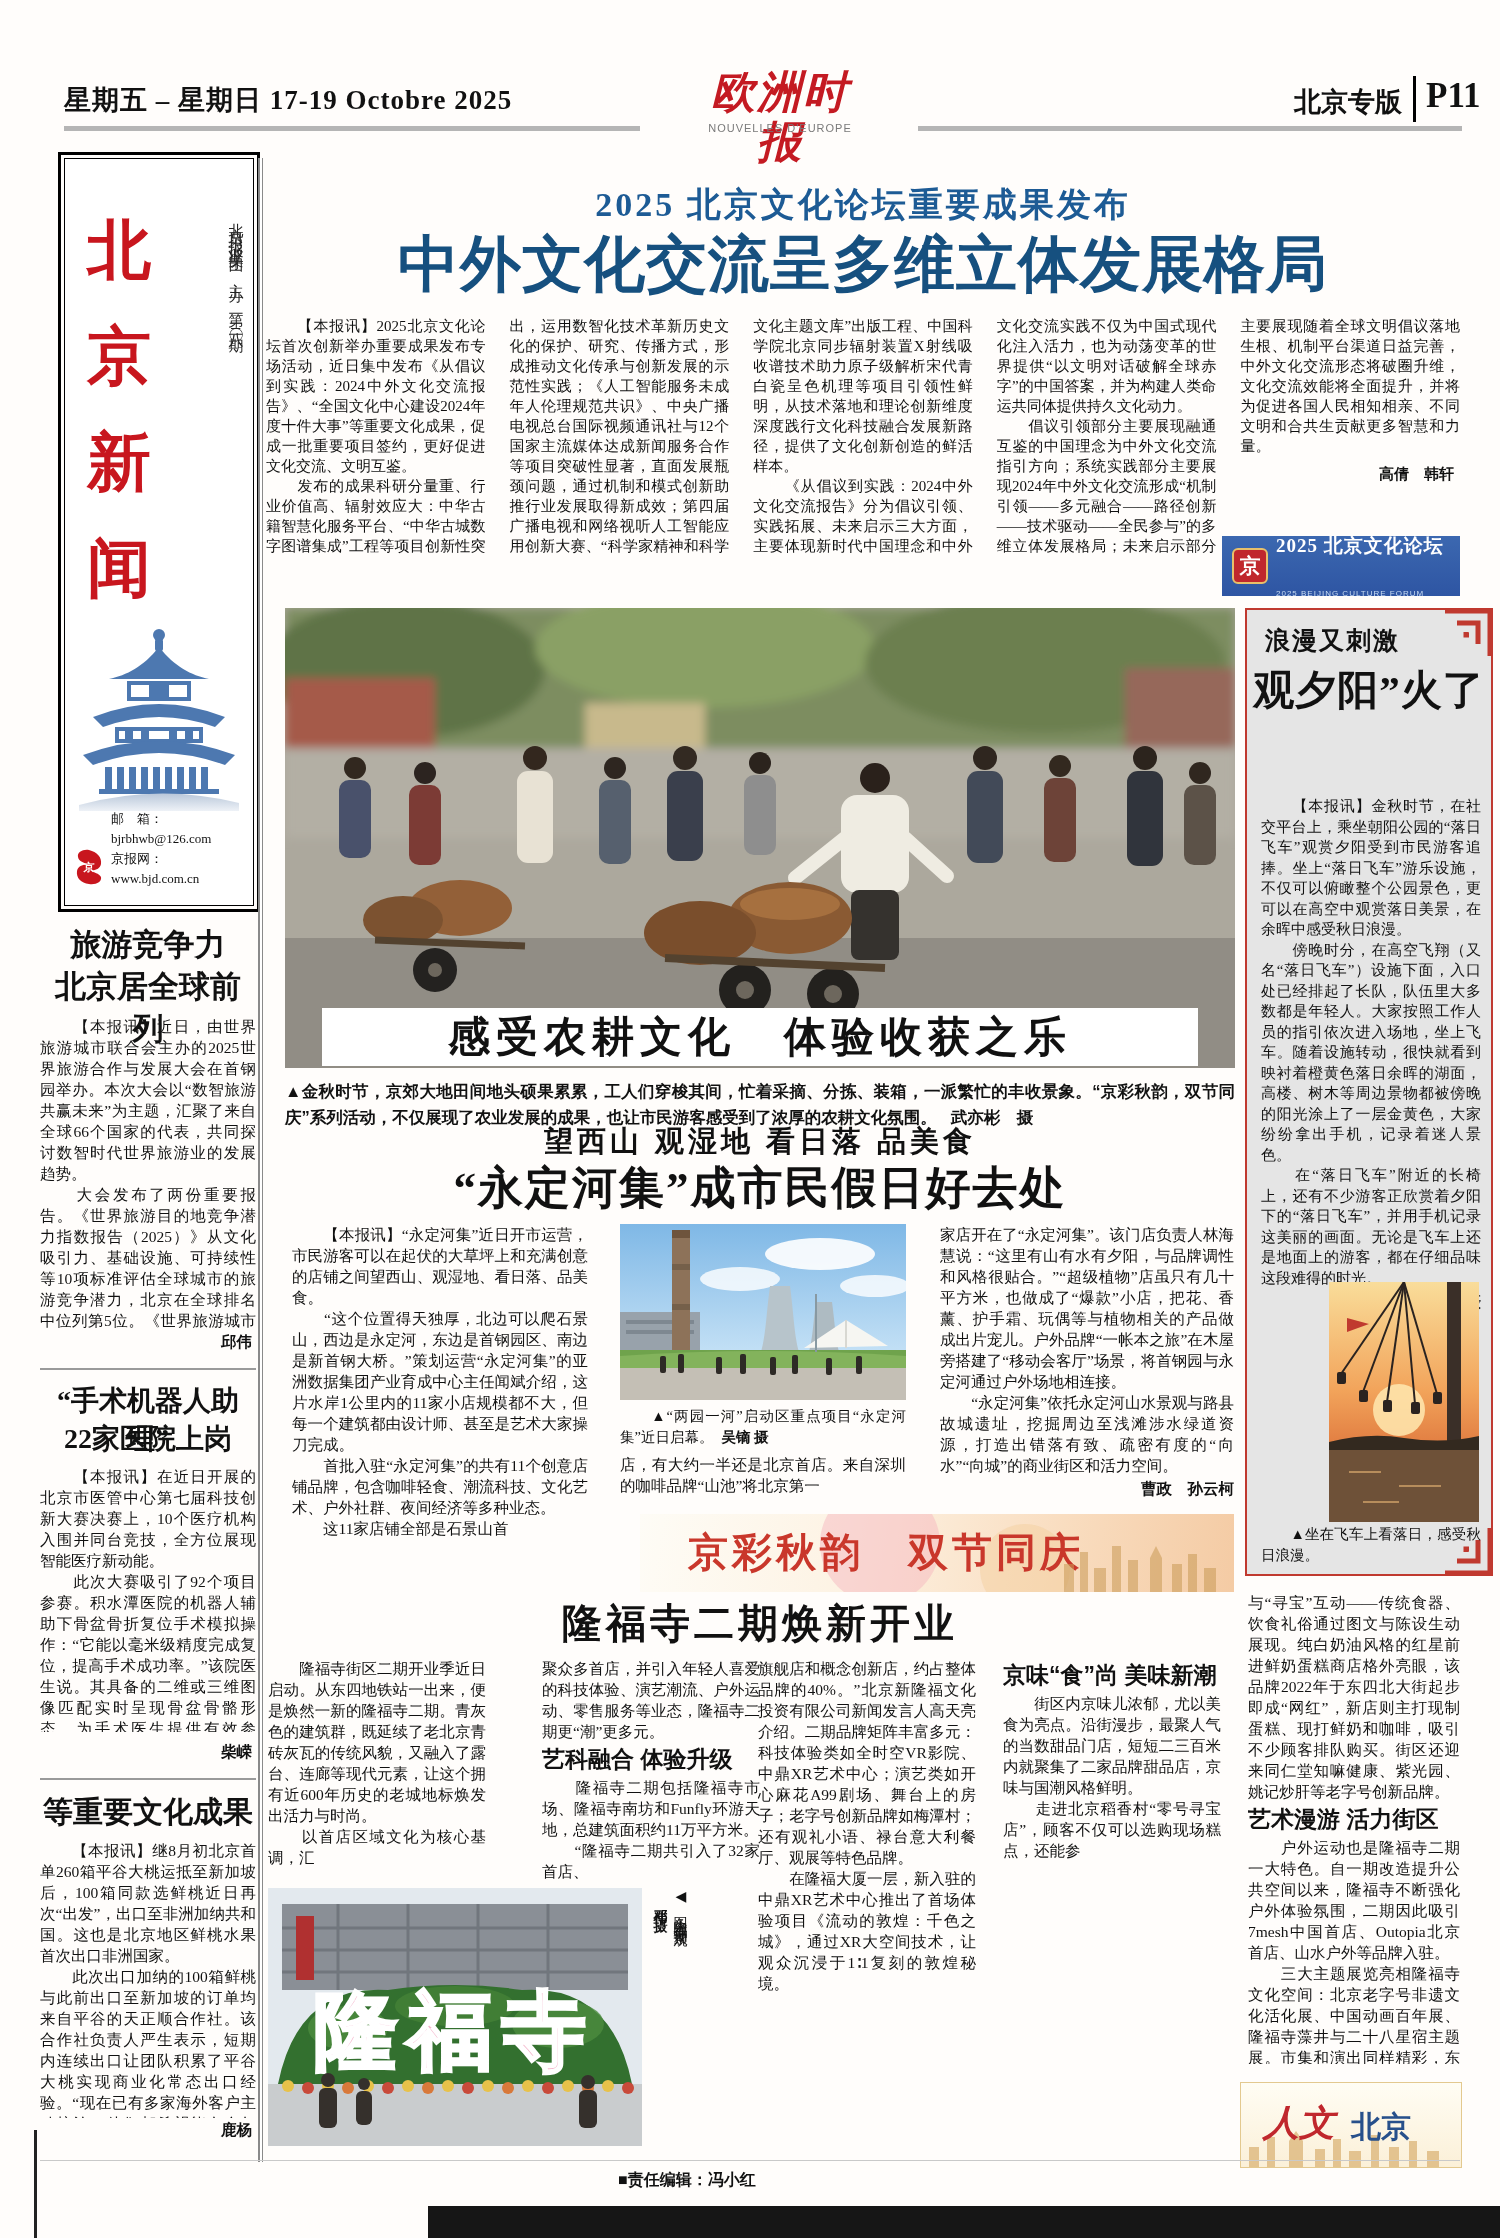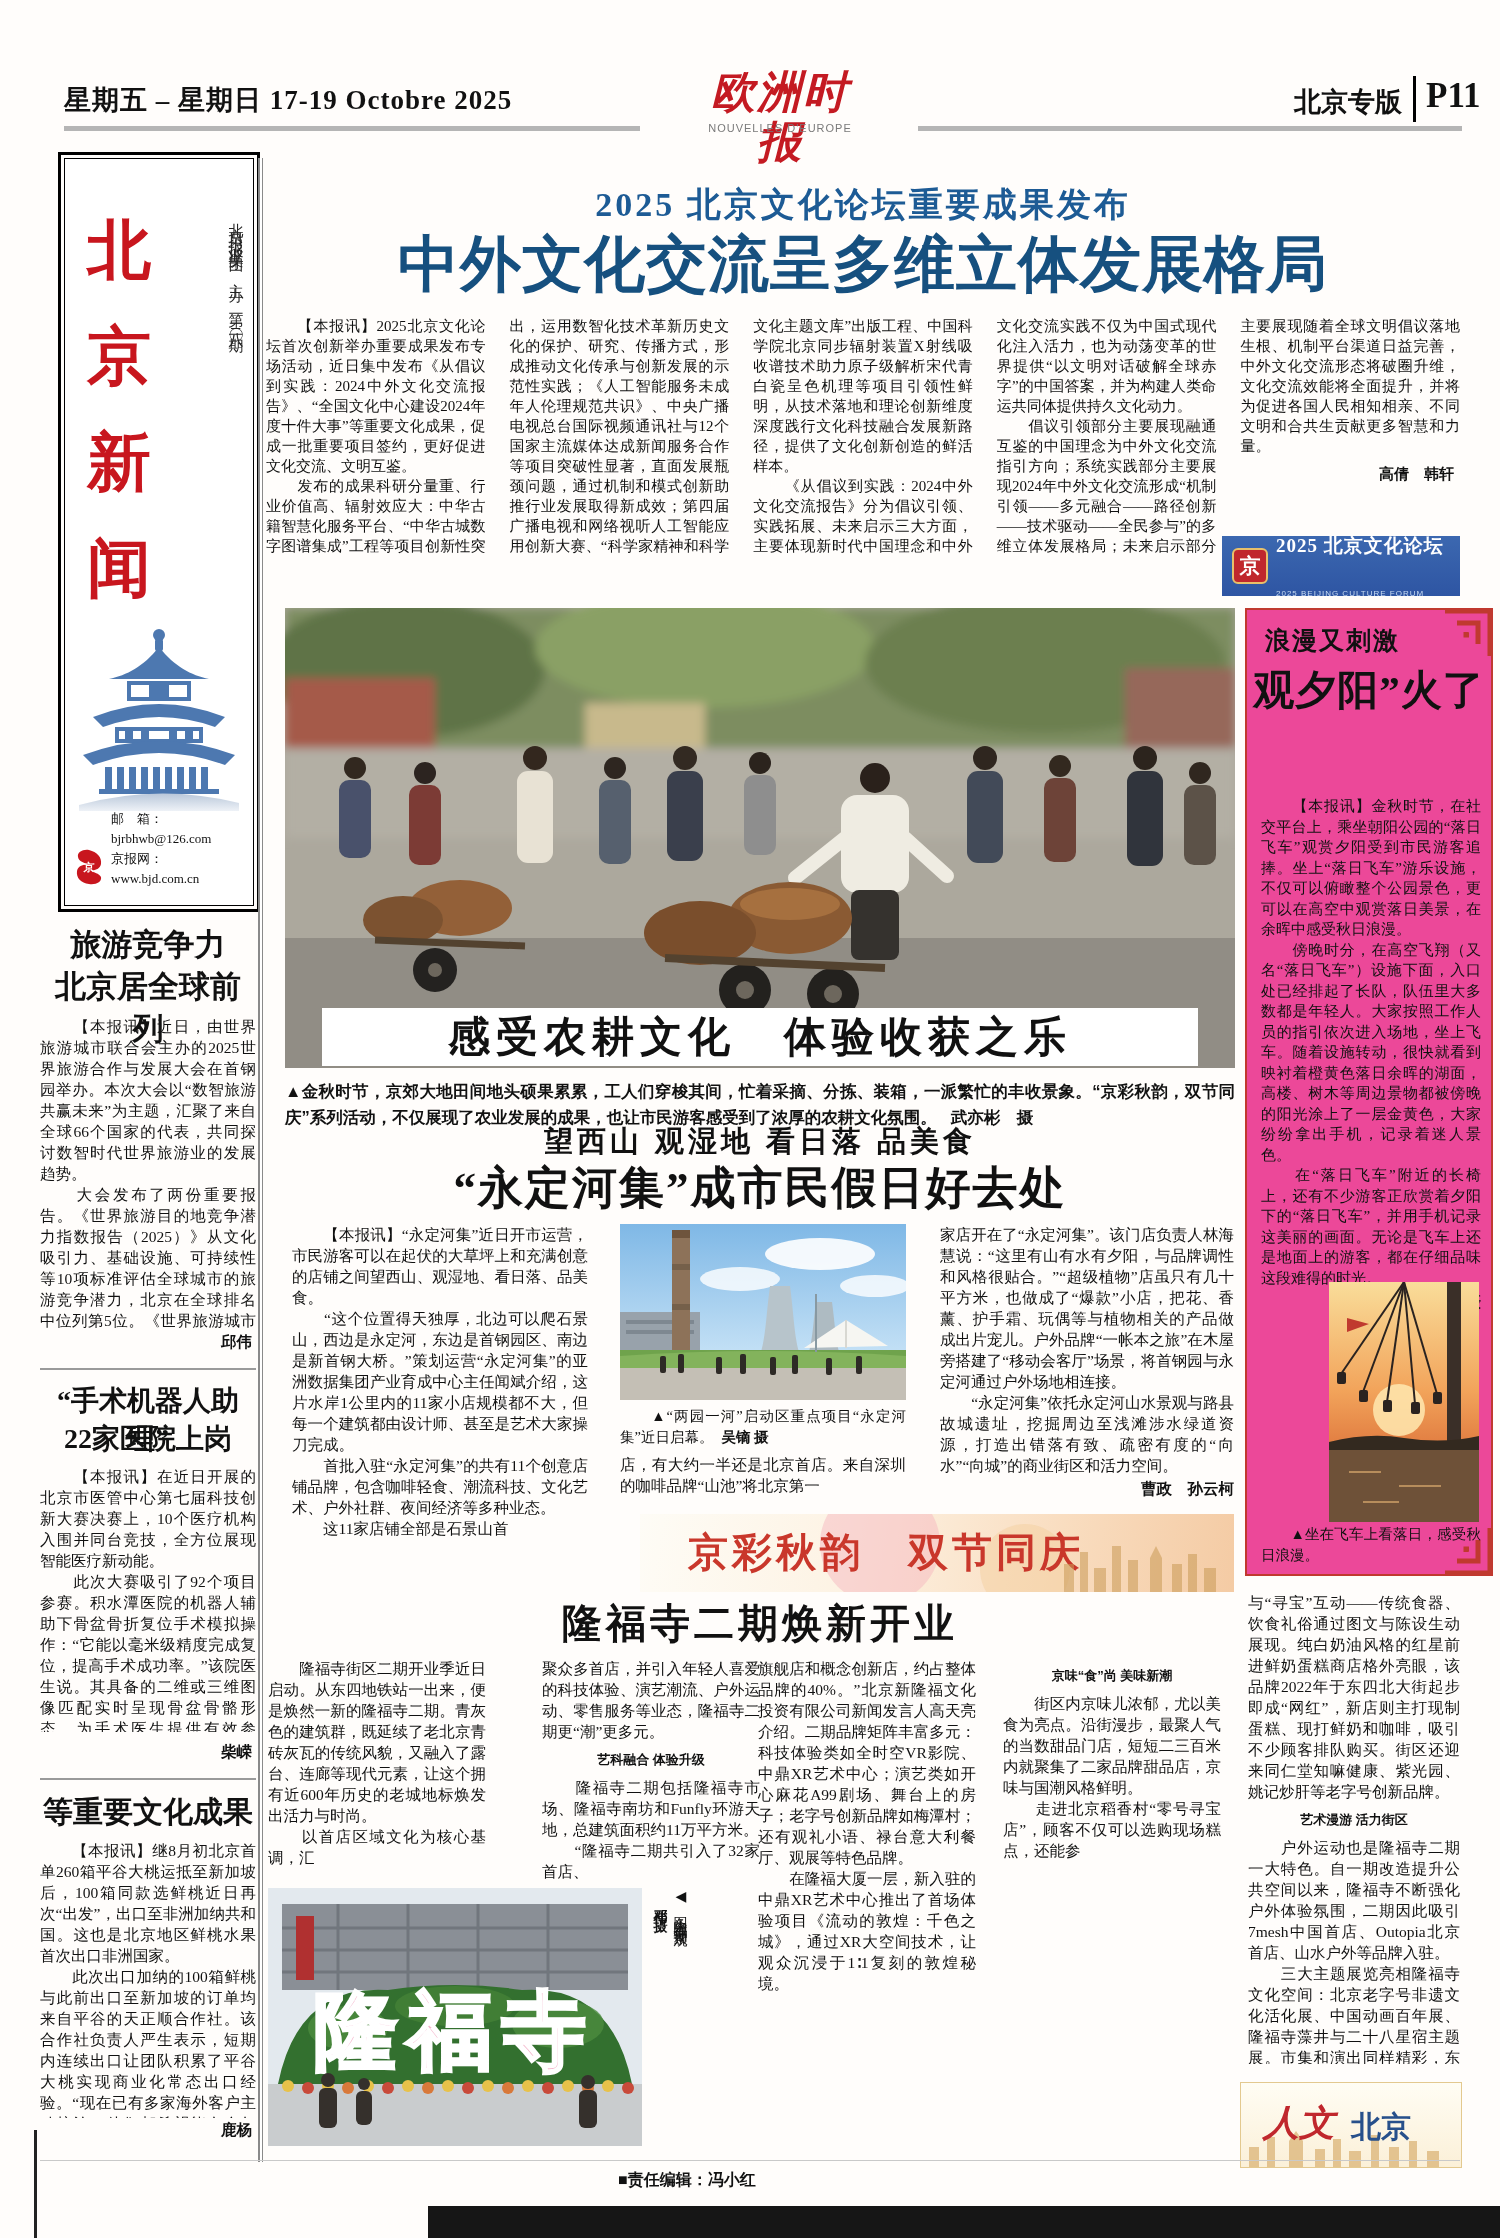--- a/index.html
+++ b/index.html
@@ -79,42 +79,42 @@
 
   
   .banner{left:640px;top:1514px;width:594px;height:78px;overflow:hidden;
           background:linear-gradient(100deg,#fefcf6 0%,#fdf3e4 35%,#f9ddc0 70%,#f4cba4 100%);}
   .banner .btxt{position:absolute;left:48px;top:0;line-height:78px;font-size:40px;font-weight:900;
                 color:#c9372b;letter-spacing:4px;}
   .banner svg{position:absolute;right:6px;bottom:0;opacity:.55;}
   .banner .blob{position:absolute;border-radius:50%;opacity:.5;}
 
   
-  .sbox{left:1245px;top:608px;width:248px;height:968px;border:2px solid #c0392f;background:#ec4899;}
+  .sbox{left:1245px;top:608px;width:248px;height:968px;border:2px solid #c0392f;background:#e5e5e5;}
   .s-kicker{position:absolute;left:18px;top:14px;font-size:25px;font-weight:800;letter-spacing:2px;}
   .s-title{position:absolute;left:0;top:52px;width:100%;text-align:center;font-size:41px;line-height:56px;
            font-weight:900;letter-spacing:1px;}
   .s-body{position:absolute;left:14px;top:186px;width:220px;font-size:15px;line-height:20.5px;}
   .s-body p{margin:0;}
   .s-byline{text-align:right;font-weight:700;margin-top:4px;}
   .sphoto{position:absolute;right:12px;top:672px;width:150px;height:240px;}
   .s-cap{position:absolute;left:14px;bottom:8px;width:220px;font-size:14.5px;line-height:21px;}
   .corner{position:absolute;width:56px;height:56px;}
   .corner.tr{right:-2px;top:-2px;}
   .corner.br{right:-2px;bottom:-2px;transform:scaleY(-1);}
 
   
   .f-title{left:285px;top:1596px;width:950px;text-align:center;font-size:40px;font-weight:900;letter-spacing:4px;}
   .fcol{position:absolute;width:218px;font-size:15.5px;line-height:21px;overflow:hidden;}
   .fc1{left:268px;top:1658px;height:220px;}
   .fc2{left:542px;top:1658px;height:226px;}
   .fc3{left:758px;top:1658px;height:494px;}
   .fc4{left:1003px;top:1658px;height:494px;}
   .fc5{left:1248px;top:1592px;width:212px;height:472px;}
-  .fsub{text-align:center;font-weight:800;font-size:13px;margin:7px 0;font-family:"Liberation Sans","DejaVu Sans",sans-serif;}
+  .fsub{font-weight:800;font-size:23px;margin:7px 0;font-family:"Liberation Sans","DejaVu Sans",sans-serif;}
   .fphoto{left:268px;top:1888px;width:374px;height:258px;}
   .fvcap{left:650px;top:1888px;height:258px;writing-mode:vertical-rl;font-size:14px;letter-spacing:2px;line-height:20px;}
   .fvcap b{display:block;margin-top:10px;}
   .renwen{left:1240px;top:2082px;width:222px;height:86px;border:1px solid #e3c98f;
           background:linear-gradient(#fffdf4,#fbf0d8);overflow:hidden;}
   .renwen .r1{position:absolute;left:22px;top:16px;font-size:36px;font-weight:900;font-style:italic;color:#c0272d;}
   .renwen .r2{position:absolute;left:110px;top:24px;font-size:30px;font-weight:900;color:#27508b;}
   .renwen svg{position:absolute;right:0;bottom:0;opacity:.7;}
 
   

